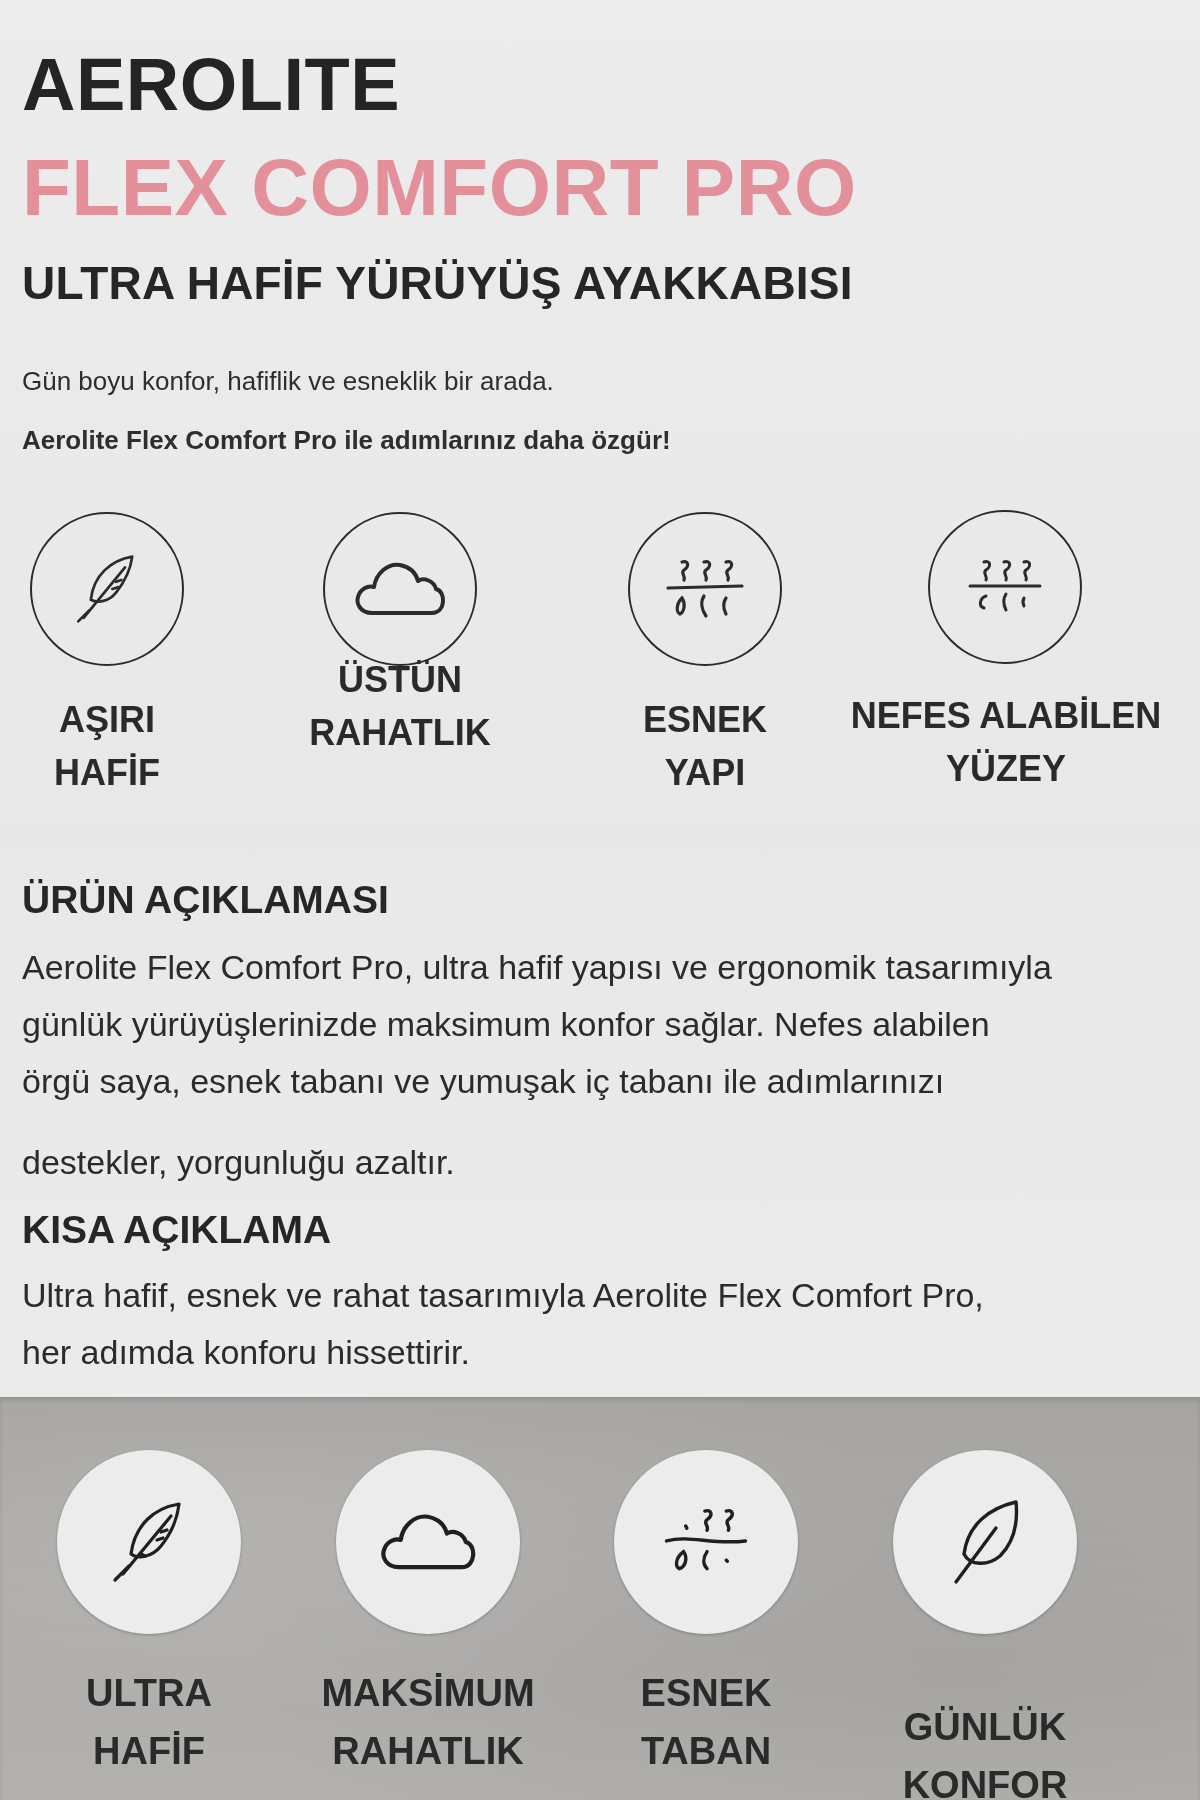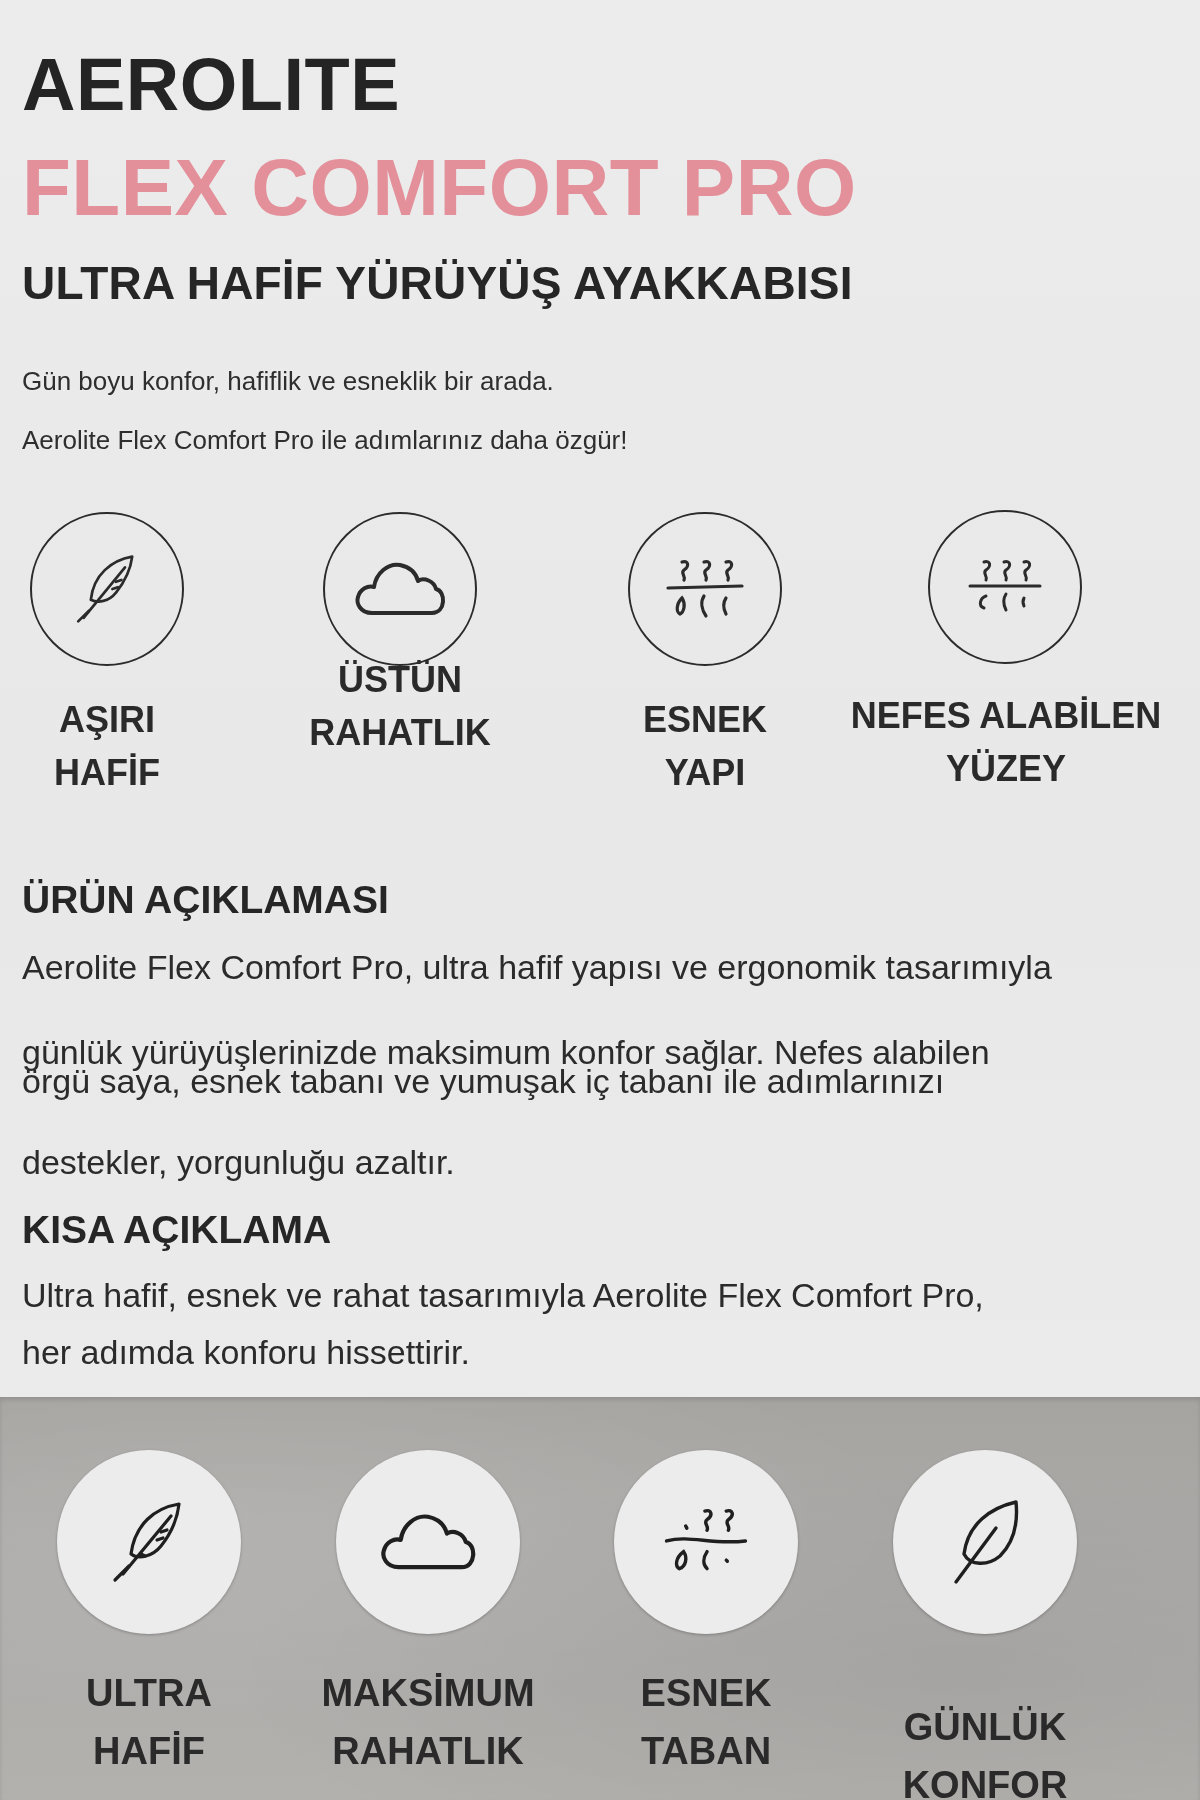--- a/index.html
+++ b/index.html
@@ -21,21 +21,21 @@
   .model {
     left: 22px; top: 148px; font-size: 80px; font-weight: 700; color: #e3909a;
     letter-spacing: 0.5px; line-height: 1;
   }
   .subtitle {
     left: 22px; top: 260px; font-size: 46px; font-weight: 700; color: #262626;
     line-height: 1; letter-spacing: 0.2px;
   }
   .intro { left: 22px; font-size: 26px; color: #2e2e2e; line-height: 1; }
   .intro.l1 { top: 368px; }
-  .intro.l2 { top: 427px; }
+  .intro.l2 { top: 427px; font-weight: bold; }
 
   .feat-circle {
     position: absolute; width: 154px; height: 154px; border-radius: 50%;
     border: 2px solid #2b2b2b; box-sizing: border-box;
     display: flex; align-items: center; justify-content: center;
   }
   .feat-label {
     position: absolute; width: 320px; text-align: center;
     font-size: 36px; font-weight: 700; color: #2a2a2a; line-height: 53px;
   }
@@ -131,21 +131,21 @@
       </svg>
     </div>
     <div class="feat-label" style="left:846px; top:689px;">
       <div>NEFES ALABİLEN</div>
       <div>YÜZEY</div>
     </div>
   </div>
 
   <div class="abs section-title" style="top:880px;">ÜRÜN AÇIKLAMASI</div>
   <div class="abs para" style="top:950px;">Aerolite Flex Comfort Pro, ultra hafif yapısı ve ergonomik tasarımıyla</div>
-  <div class="abs para" style="top:1007px;margin-top:28px;">günlük yürüyüşlerinizde maksimum konfor sağlar. Nefes alabilen</div>
+  <div class="abs para" style="top:1007px;">günlük yürüyüşlerinizde maksimum konfor sağlar. Nefes alabilen</div>
   <div class="abs para" style="top:1064px;">örgü saya, esnek tabanı ve yumuşak iç tabanı ile adımlarınızı</div>
   <div class="abs para" style="top:1145px;">destekler, yorgunluğu azaltır.</div>
 
   <div class="abs section-title" style="top:1210px;">KISA AÇIKLAMA</div>
   <div class="abs para" style="top:1278px;">Ultra hafif, esnek ve rahat tasarımıyla Aerolite Flex Comfort Pro,</div>
   <div class="abs para" style="top:1335px;">her adımda konforu hissettirir.</div>
 </div>
 
 <div class="bottom">
 

